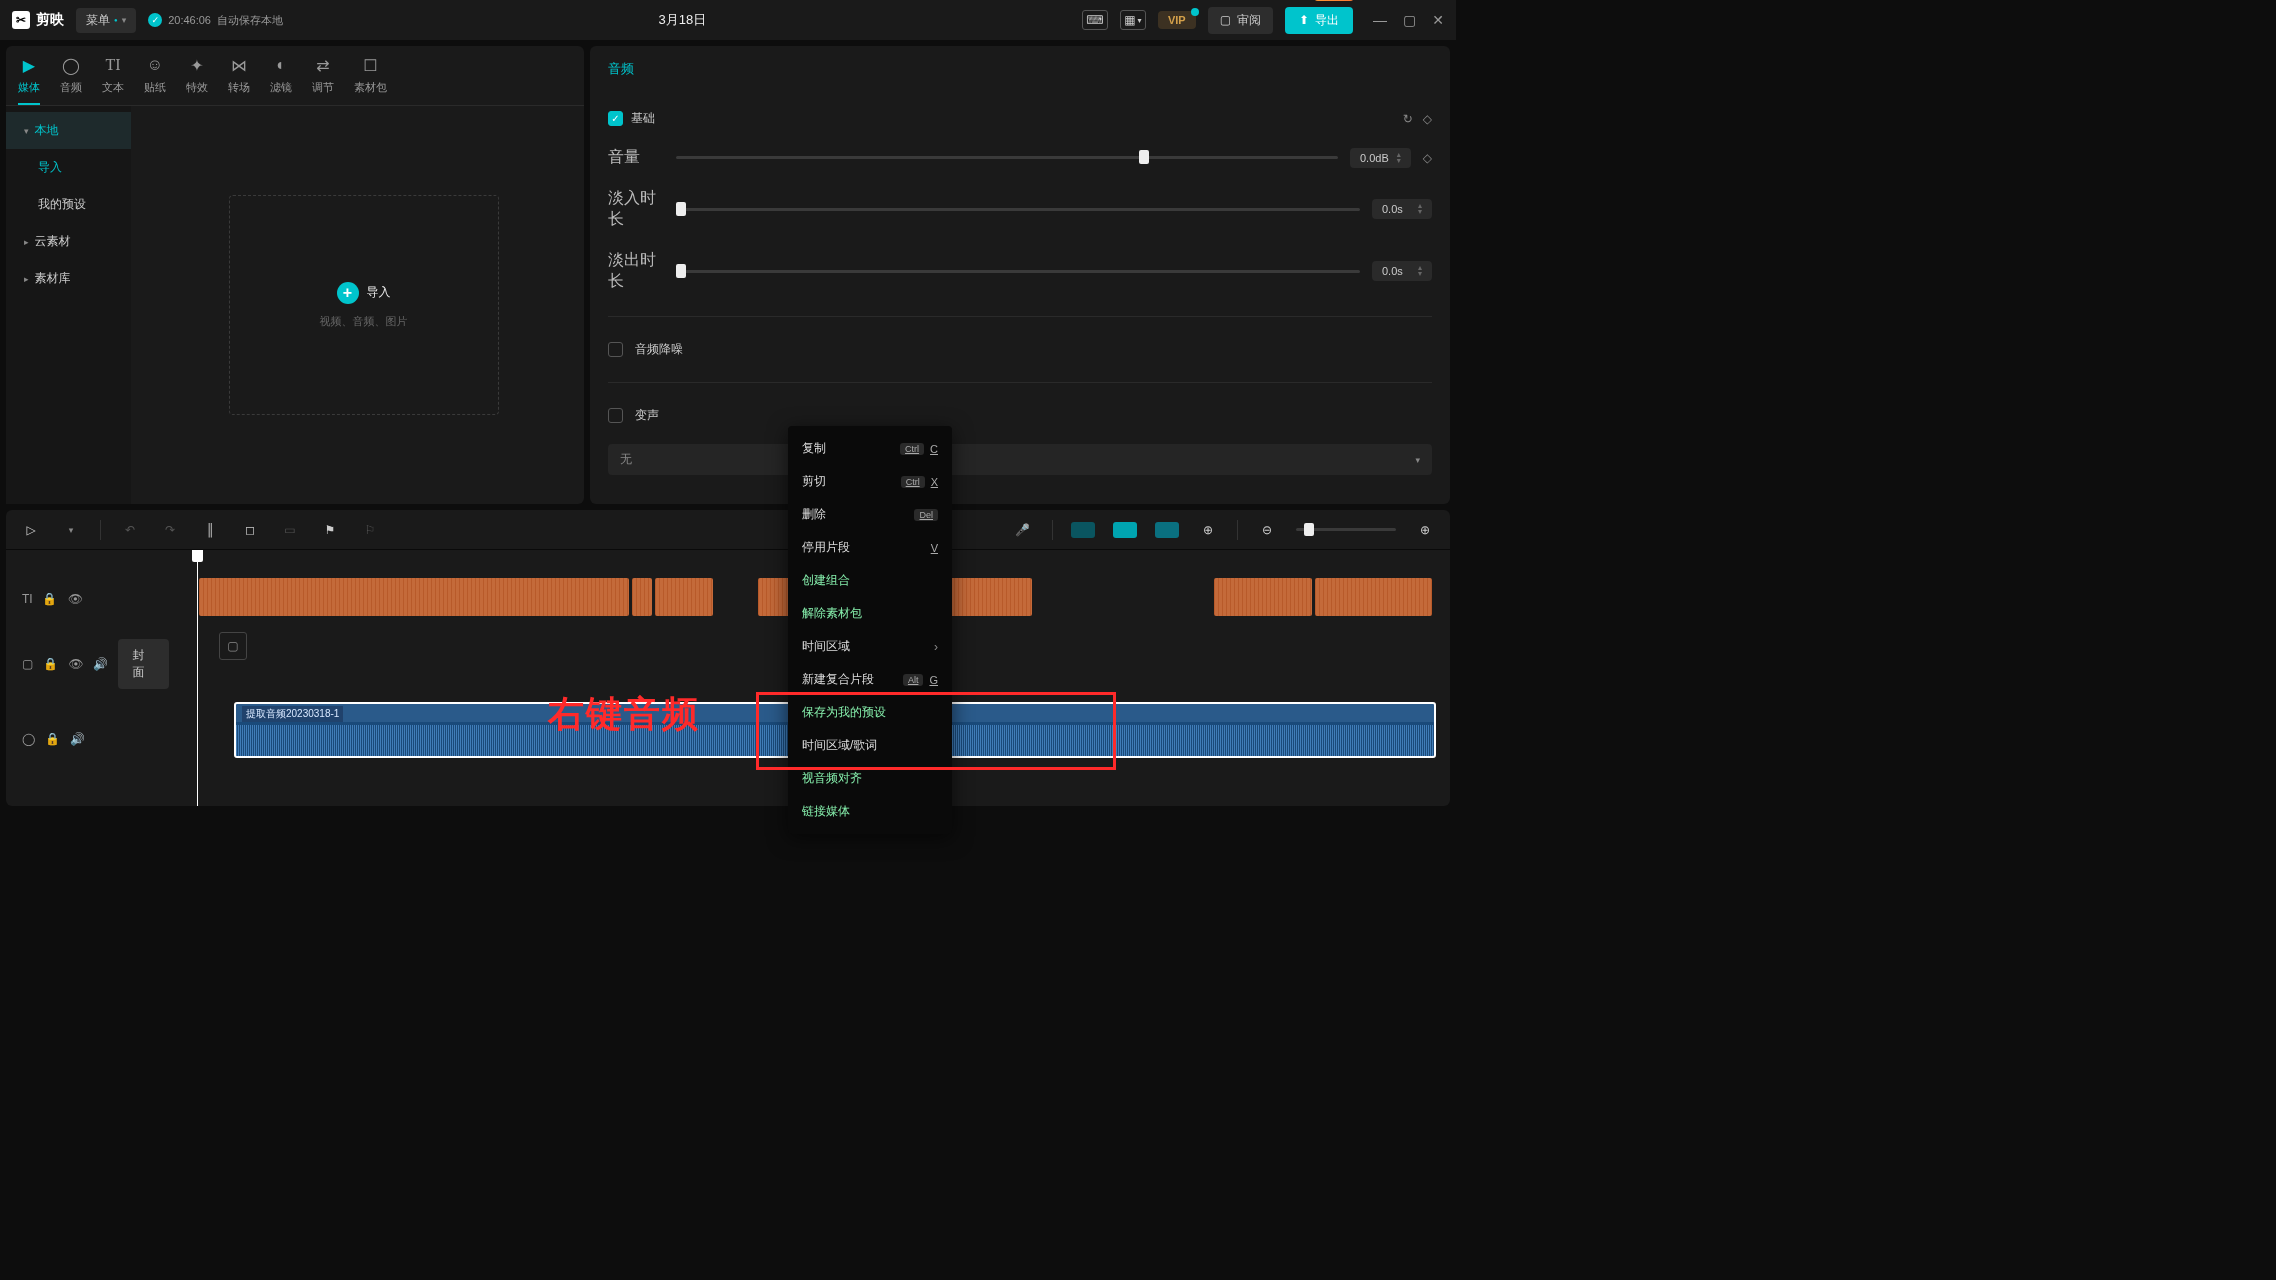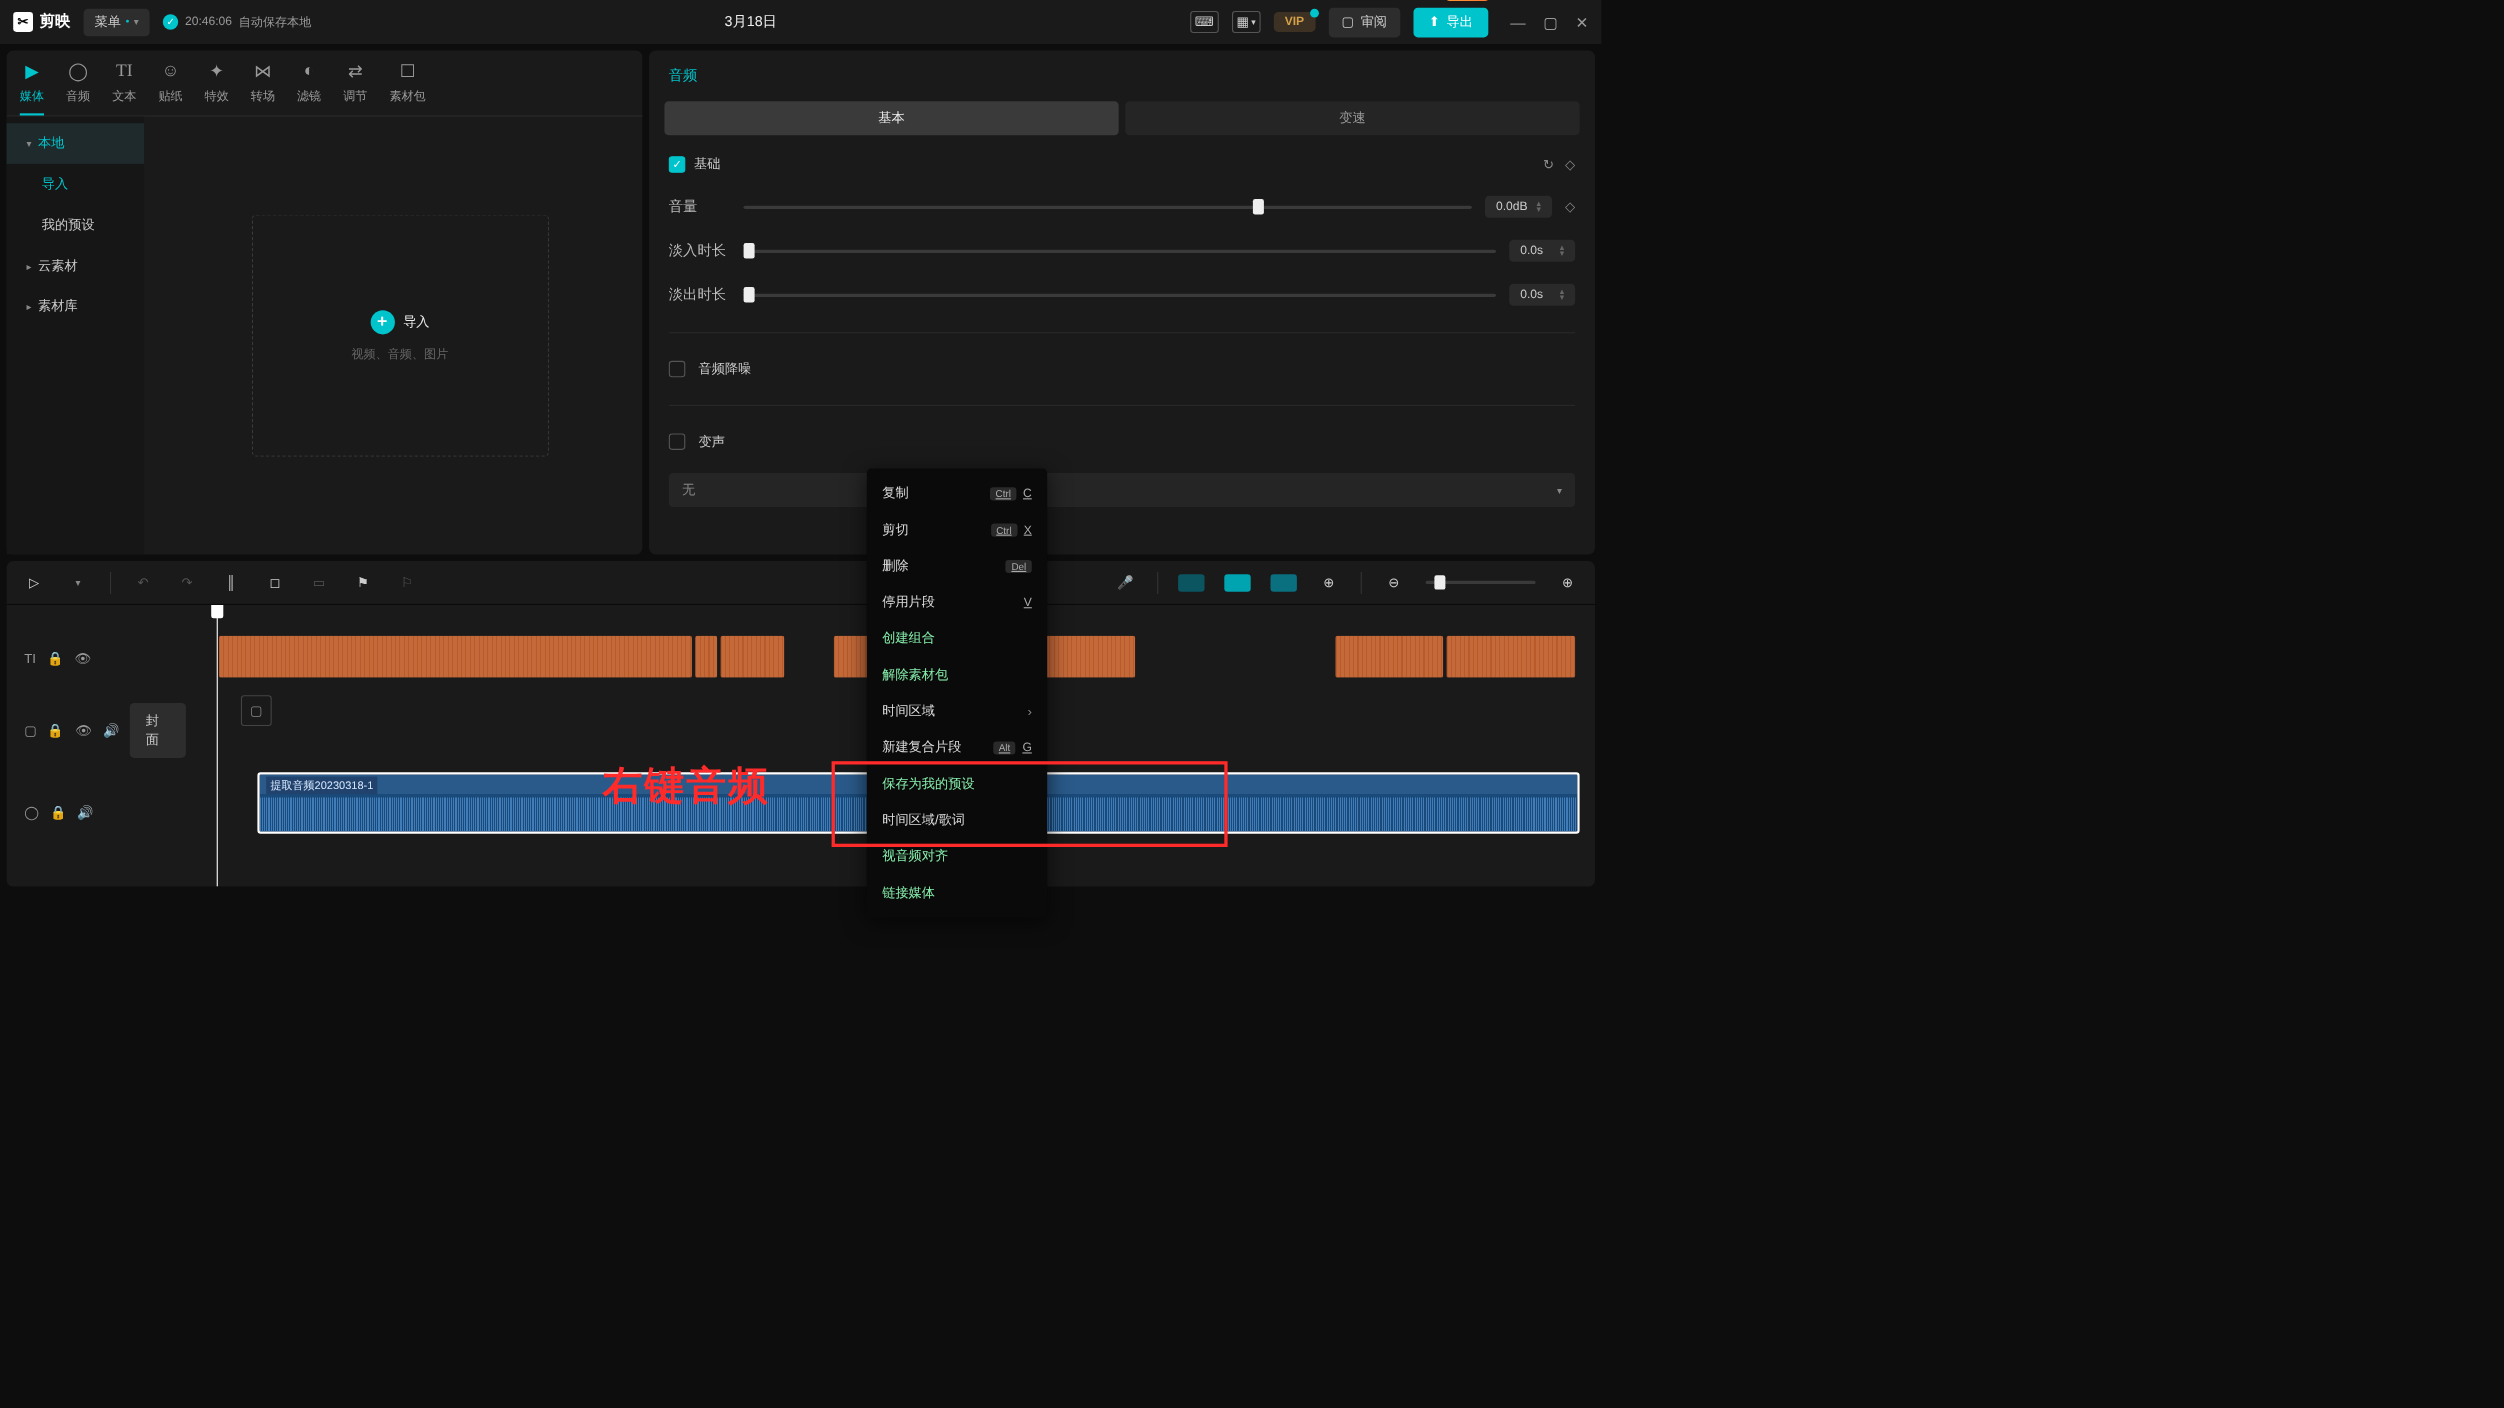--- a/index.html
+++ b/index.html
@@ -61,21 +61,21 @@
 .pc-icon { width: 22px; height: 22px; display: flex; align-items: center; justify-content: center; cursor: pointer; color: #ccc; }
 .fit-box { border: 1px solid #555; padding: 2px 8px; border-radius: 3px; font-size: 11px; cursor: pointer; }
 
 
 .right-header { padding: 14px 18px; color: #00c4cc; font-size: 13px; }
 .right-tabs { display: flex; gap: 6px; padding: 0 14px; }
 .right-tab { flex: 1; text-align: center; padding: 7px 0; background: #252525; border-radius: 4px; cursor: pointer; font-size: 12px; color: #999; }
 .right-tab.active { background: #3a3a3a; color: #eee; }
 .right-body { padding: 18px 18px; display: flex; flex-direction: column; gap: 20px; }
 .prop-row { display: flex; align-items: center; gap: 12px; }
-.prop-label { width: 56px; color: #bbb; font-size: 13px; font-family: Liberation Mono, monospace; }
+.prop-label { width: 56px; color: #bbb; font-size: 16px; font-family: Liberation Mono, monospace; }
 .checkbox { width: 15px; height: 15px; border: 1px solid #555; border-radius: 3px; display: inline-flex; align-items: center; justify-content: center; }
 .checkbox.checked { background: #00c4cc; border-color: #00c4cc; color: #fff; font-size: 10px; }
 .section-head { display: flex; align-items: center; justify-content: space-between; }
 .head-icons { display: flex; gap: 10px; color: #888; }
 .head-icons span { cursor: pointer; }
 .slider { flex: 1; height: 3px; background: #3a3a3a; border-radius: 2px; position: relative; }
 .slider-thumb { position: absolute; width: 10px; height: 14px; background: #eee; border-radius: 2px; top: -6px; }
 .value-box { background: #2a2a2a; padding: 4px 10px; border-radius: 4px; min-width: 60px; text-align: center; font-size: 11px; display: flex; justify-content: space-between; gap: 8px; }
 .spinner { color: #666; font-size: 8px; display: flex; flex-direction: column; line-height: 6px; }
 .keyframe-icon { color: #888; cursor: pointer; }
@@ -229,24 +229,20 @@
           </div>
           <div class="import-hint">视频、音频、图片</div>
         </div>
       </div>
     </div>
   </div>
 
 
   <div class="panel right-panel">
     <div class="right-header">音频</div>
-    <div class="right-tabs">
-      <div class="right-tab active">基本</div>
-      <div class="right-tab">变速</div>
-    </div>
     <div class="right-body">
       <div class="section-head">
         <div style="display:flex;align-items:center;gap:8px;">
           <span class="checkbox checked">✓</span>
           <span>基础</span>
         </div>
         <div class="head-icons">
           <span>↻</span>
           <span>◇</span>
         </div>

